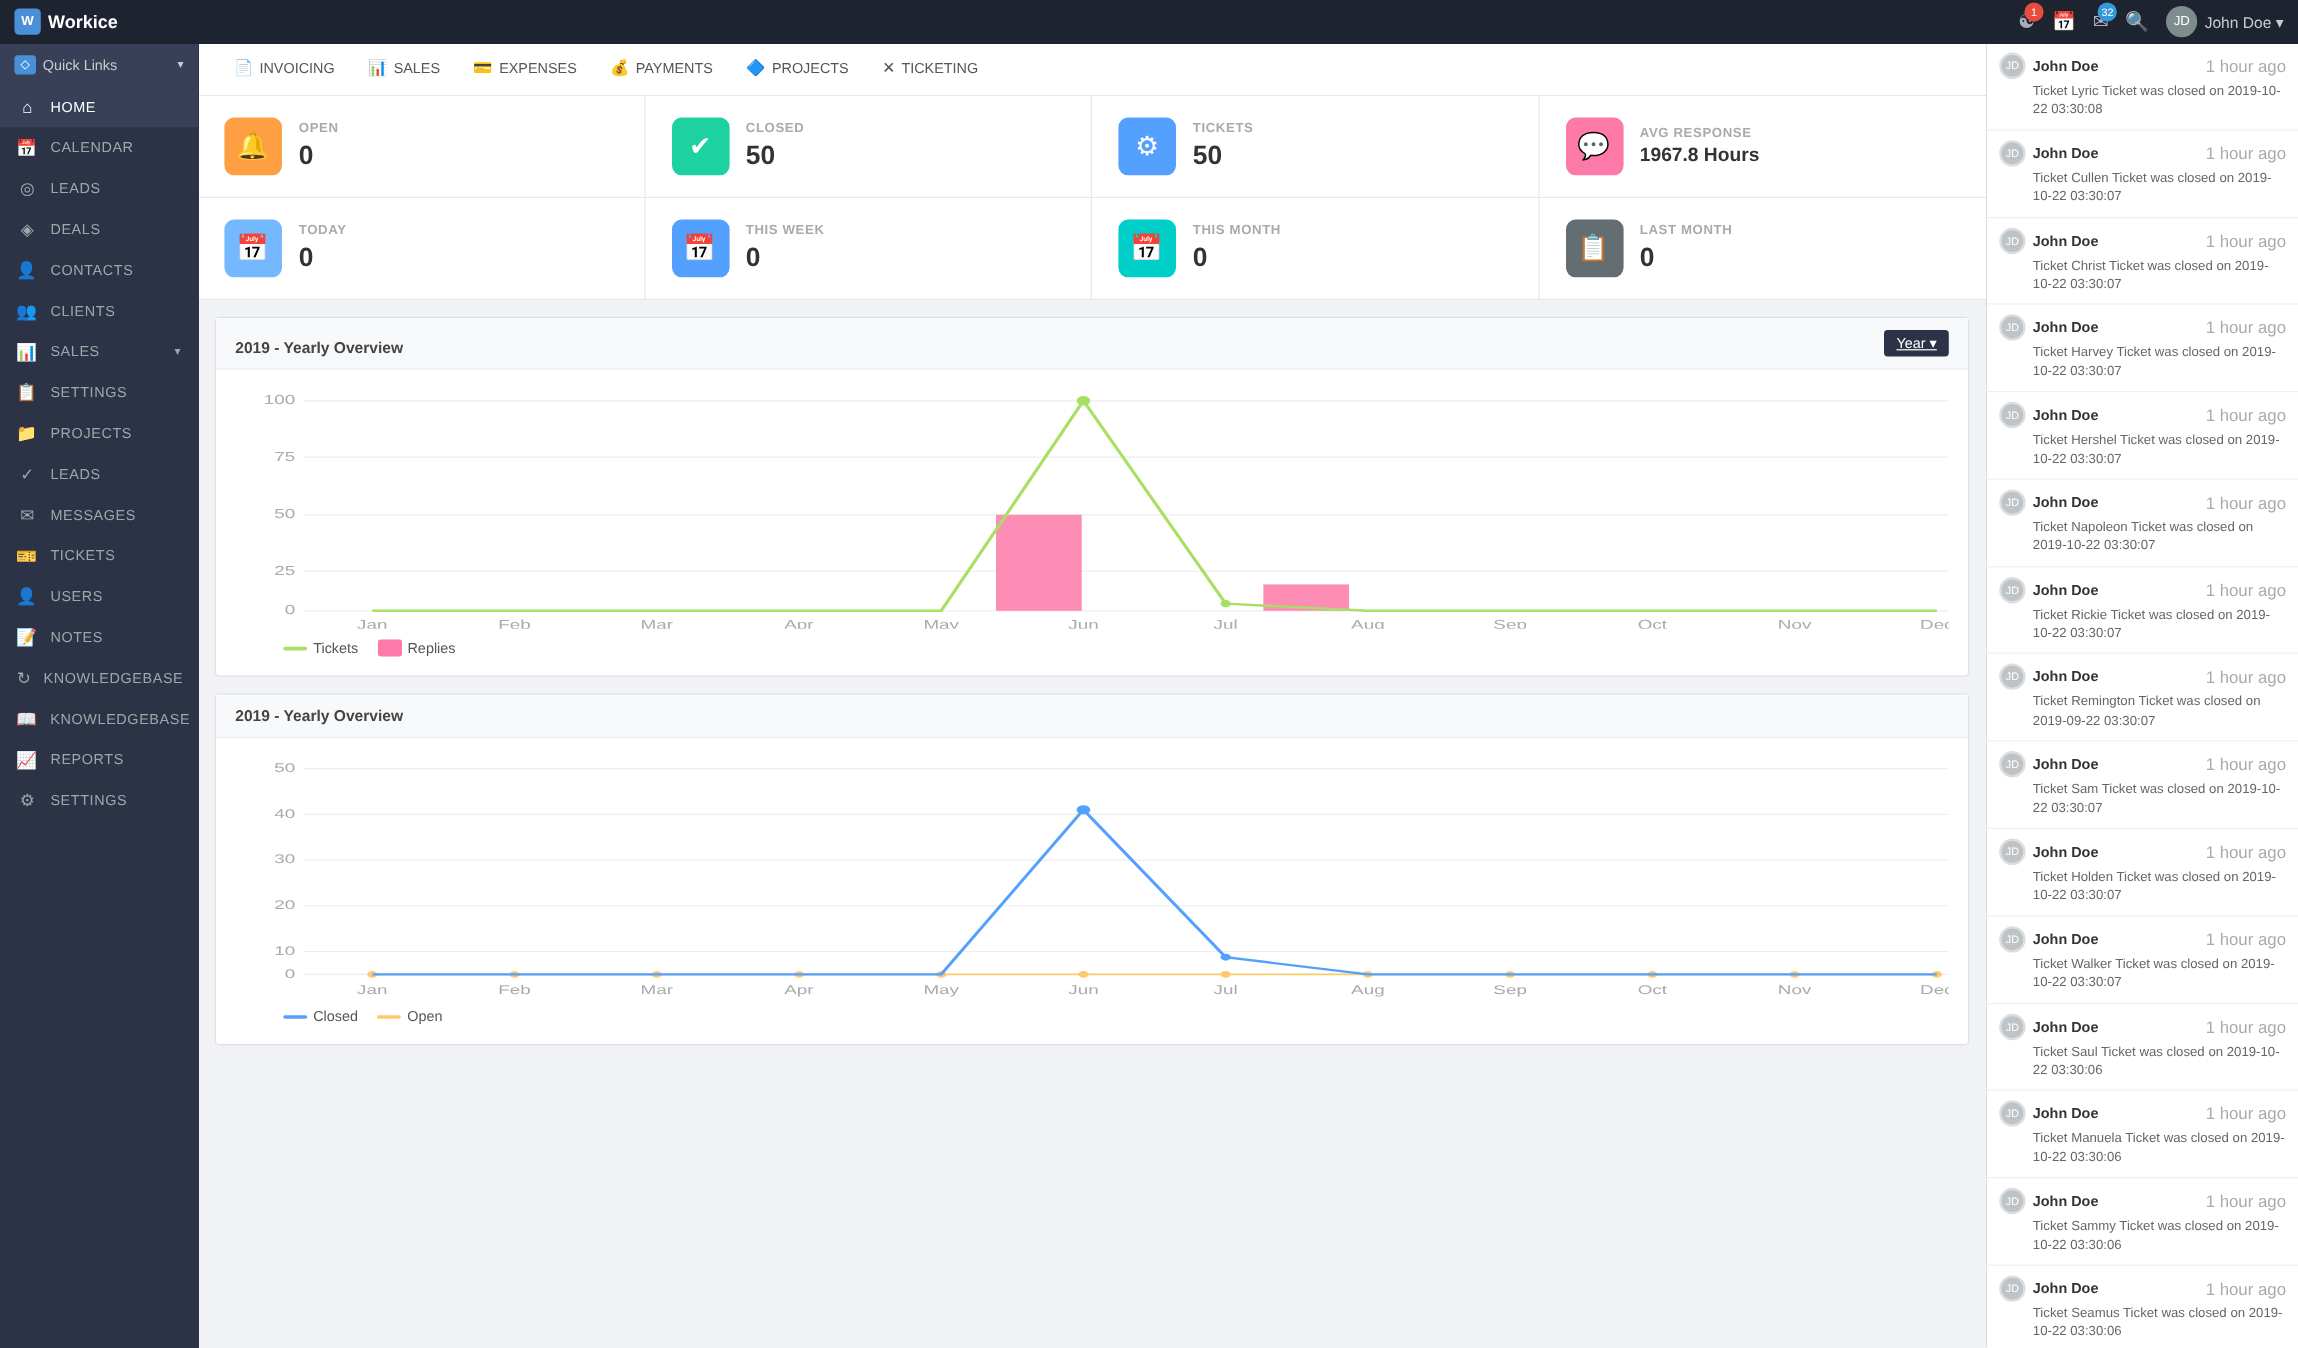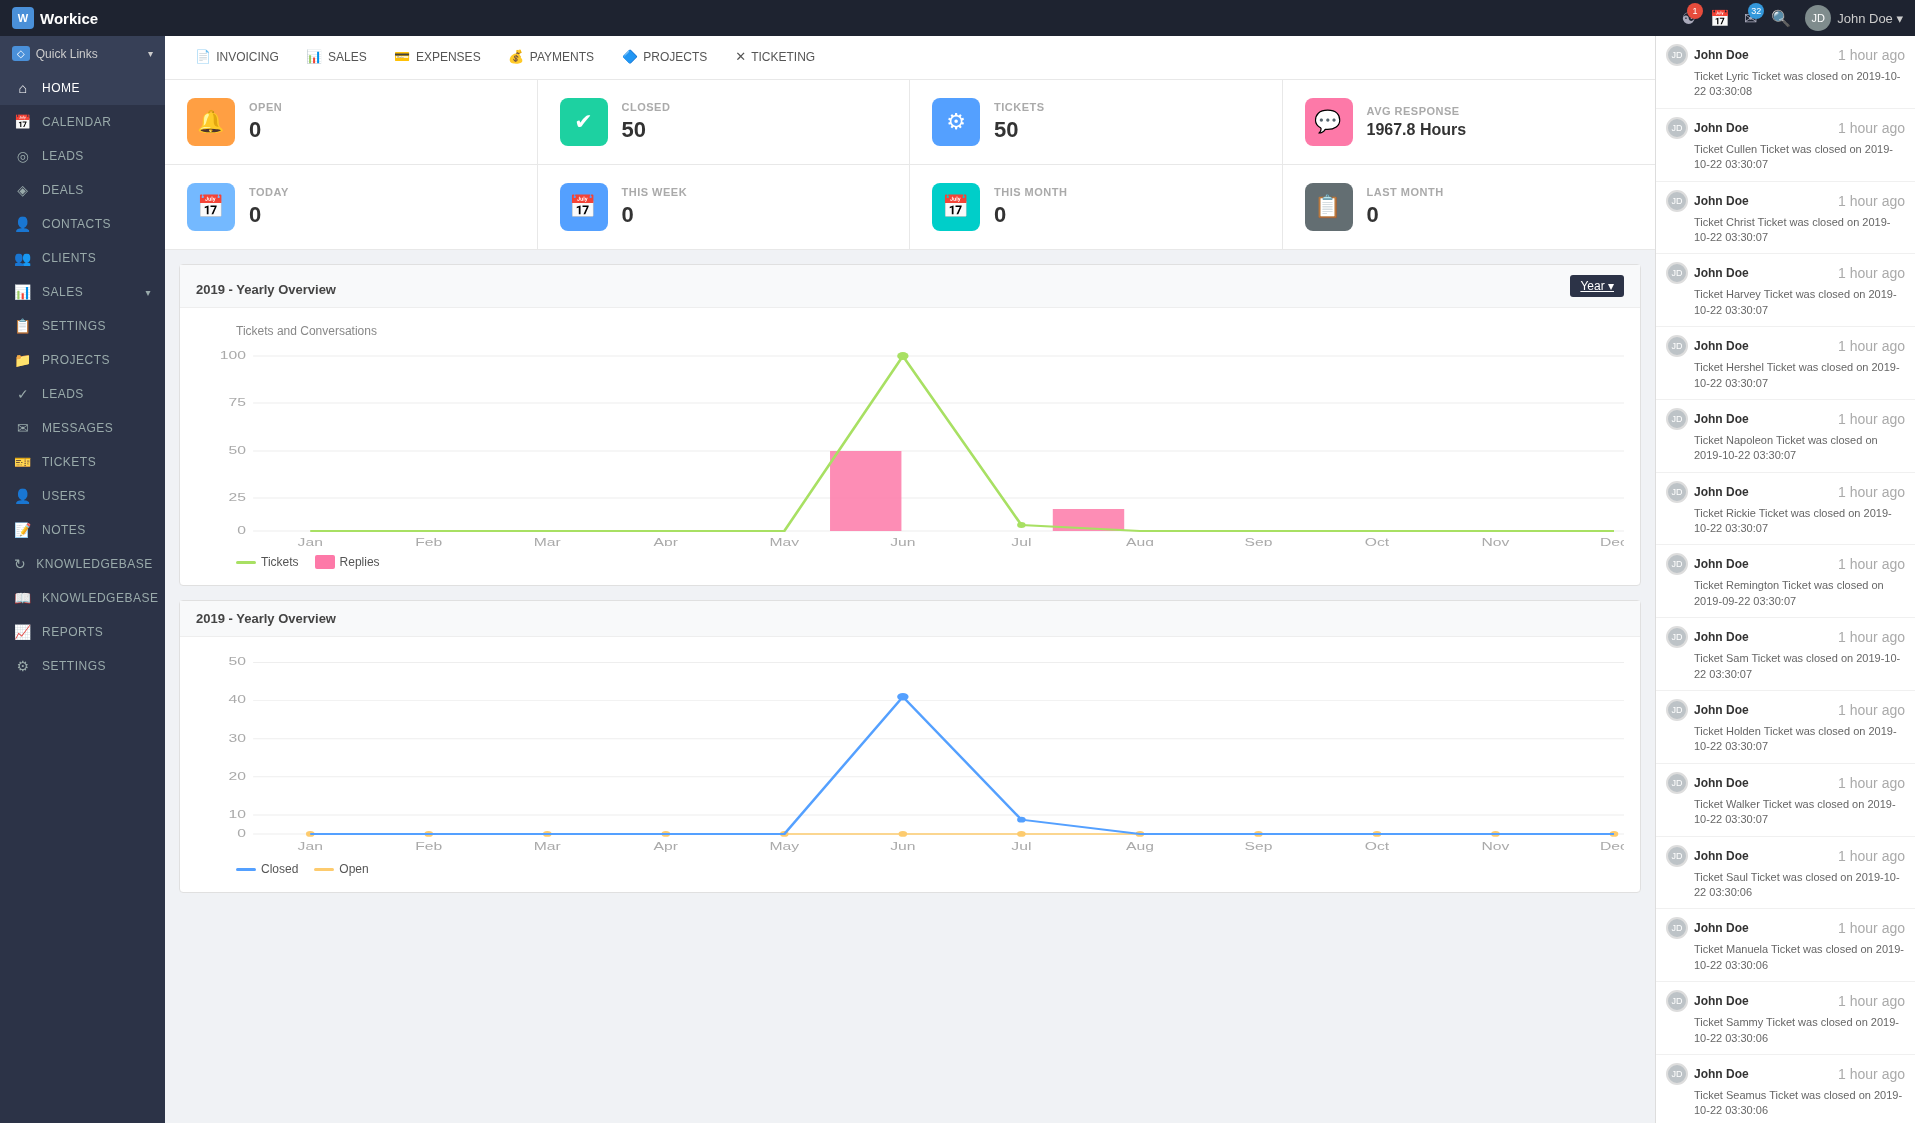--- a/index.html
+++ b/index.html
@@ -310,21 +310,20 @@
         </div>
       </div>
     </div>
 
     <div class="chart-section">
       <div class="chart-header">
         <span class="chart-title">2019 - Yearly Overview</span>
         <button class="chart-dropdown">Year ▾</button>
       </div>
       <div class="chart-body">
-        <div style="font-size:12px; color:#888; margin-bottom:8px; padding-left:40px;">Tickets and Conversations</div>
         <div class="chart-wrap">
           <svg width="100%" height="200" viewBox="0 0 1000 200" preserveAspectRatio="none">
 
             <line x1="40" y1="10" x2="1000" y2="10" stroke="#eee" stroke-width="1"></line>
             <line x1="40" y1="57" x2="1000" y2="57" stroke="#eee" stroke-width="1"></line>
             <line x1="40" y1="105" x2="1000" y2="105" stroke="#eee" stroke-width="1"></line>
             <line x1="40" y1="152" x2="1000" y2="152" stroke="#eee" stroke-width="1"></line>
             <line x1="40" y1="185" x2="1000" y2="185" stroke="#eee" stroke-width="1"></line>
 
             <text x="35" y="13" text-anchor="end" font-size="11" fill="#aaa">100</text>

